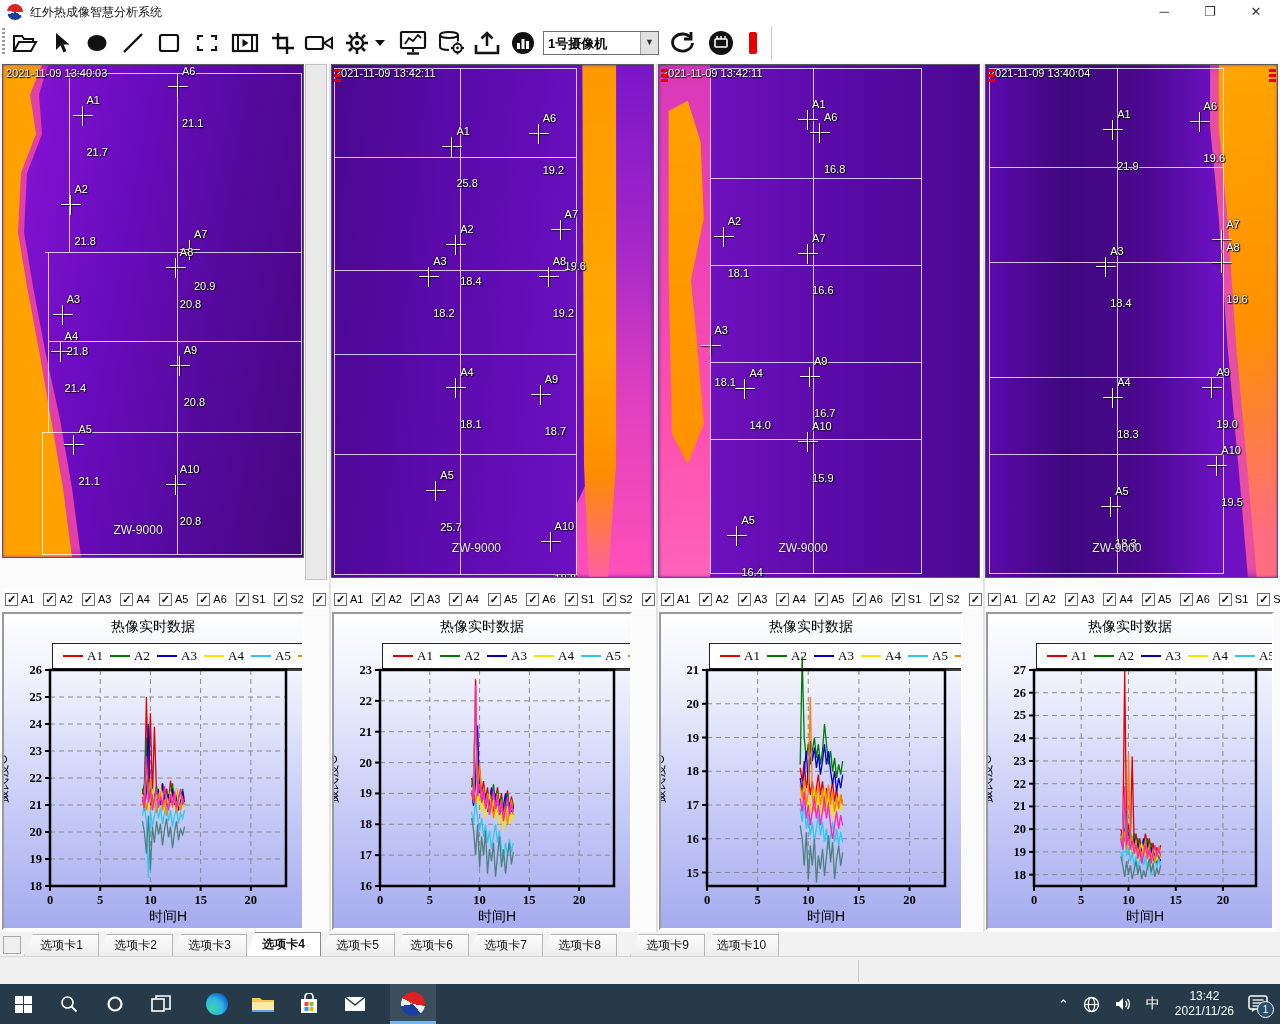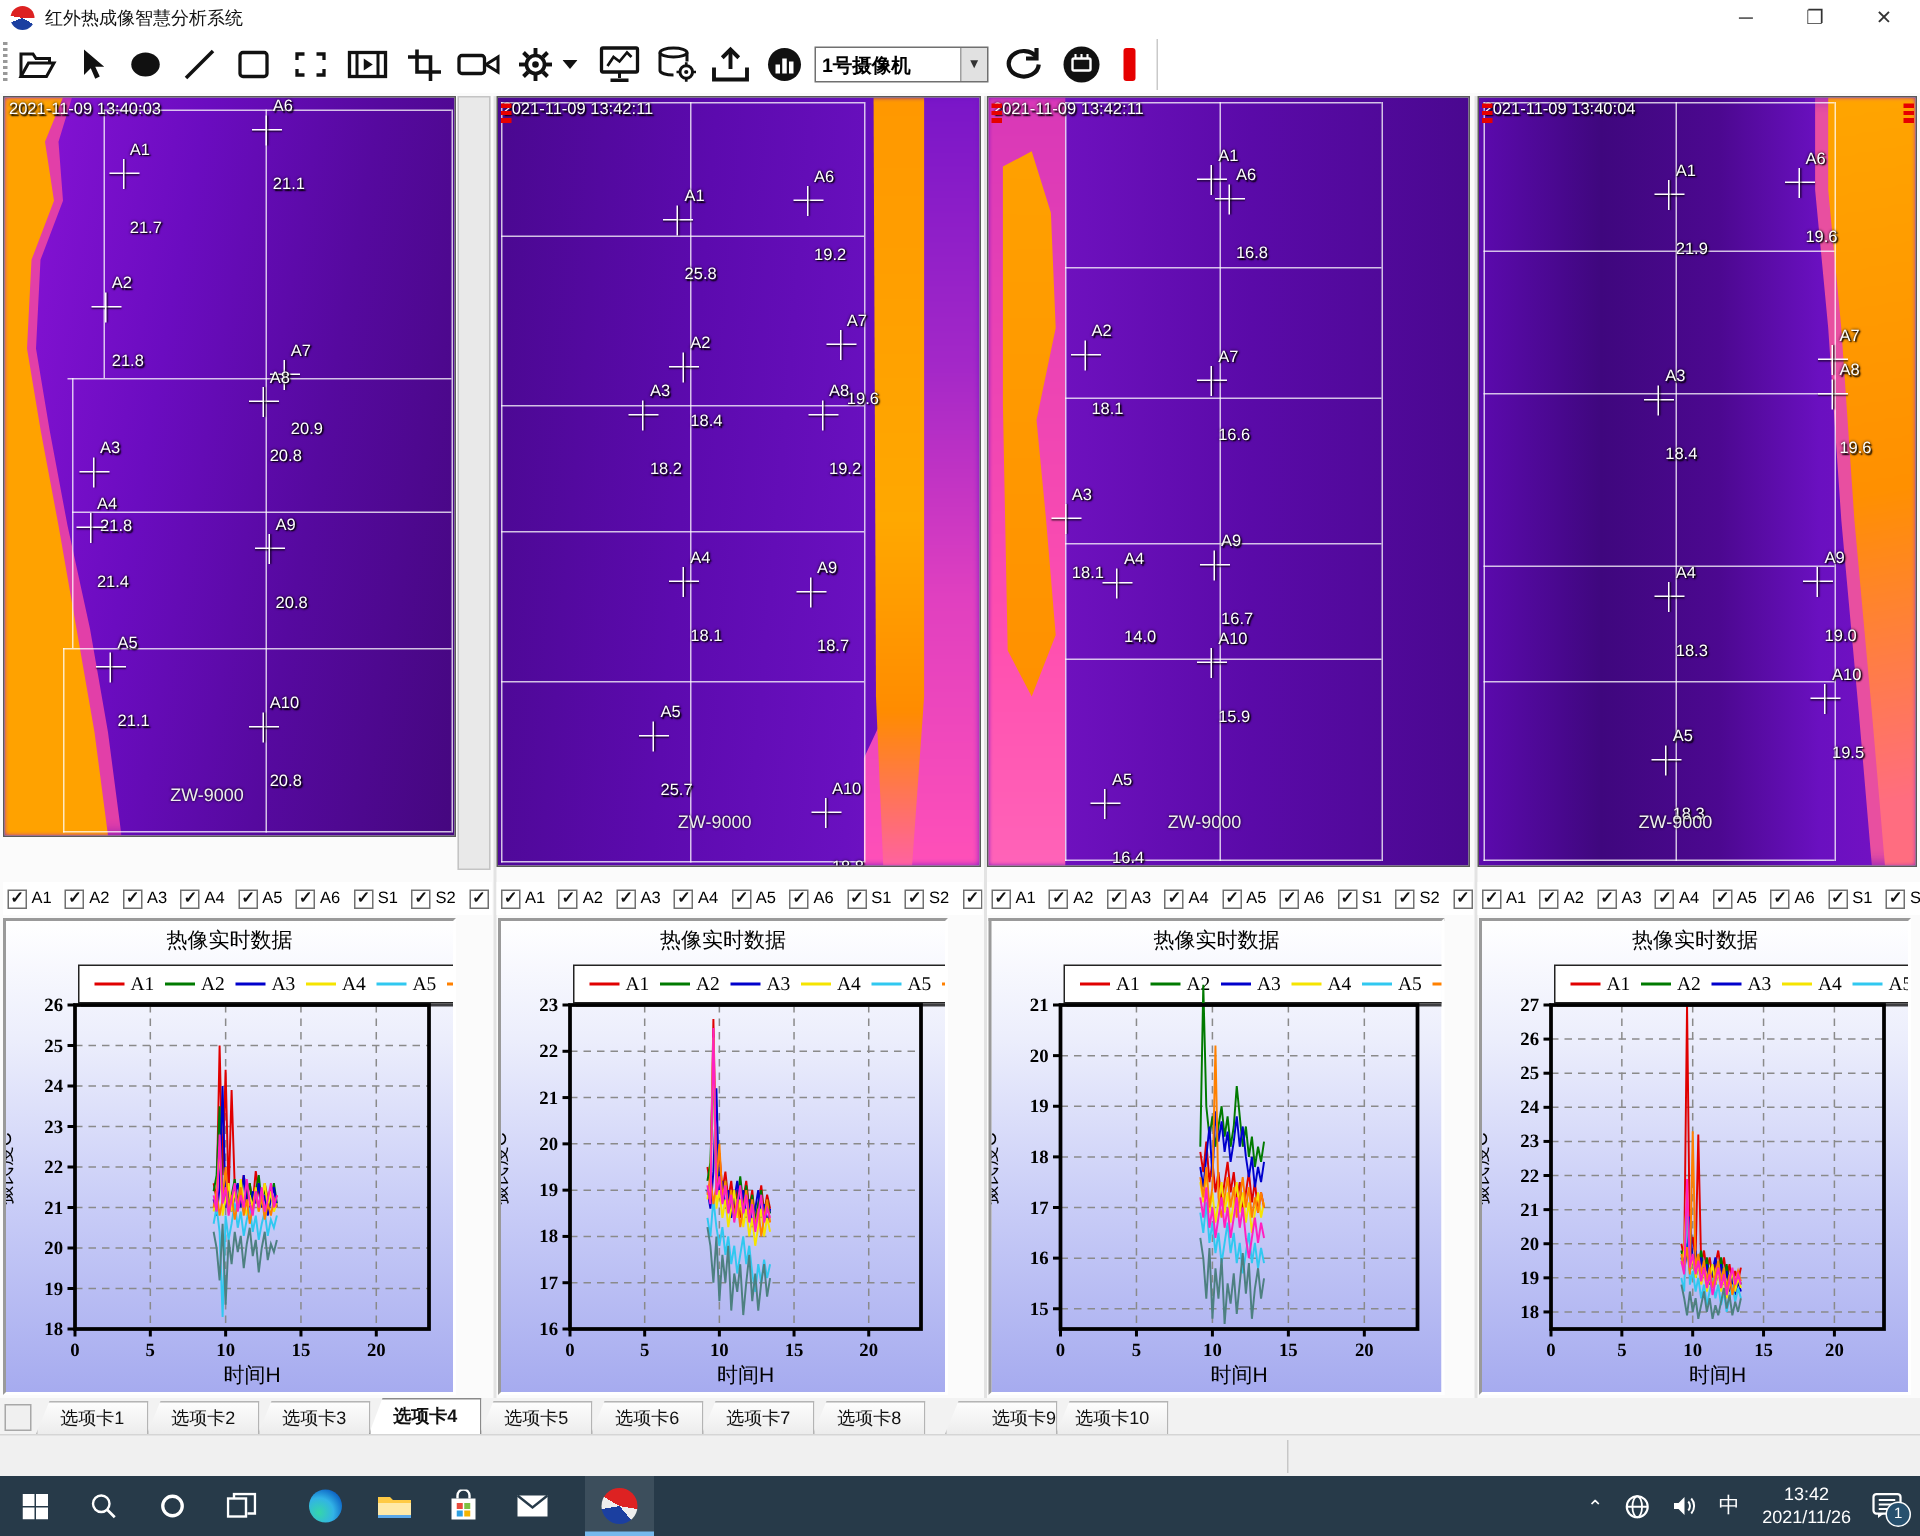--- a/index.html
+++ b/index.html
@@ -1009,21 +1009,21 @@
 <div id="tabbar">
   <div id="tabstub"></div>
 <div class="tab" style="left: 24px; width: 73px;">选项卡1</div>
     <div class="tab" style="left: 98px; width: 73px;">选项卡2</div>
     <div class="tab" style="left: 172px; width: 73px;">选项卡3</div>
     <div class="tab active" style="left: 246px; width: 73px;">选项卡4</div>
     <div class="tab" style="left: 320px; width: 73px;">选项卡5</div>
     <div class="tab" style="left: 394px; width: 73px;">选项卡6</div>
     <div class="tab" style="left: 468px; width: 73px;">选项卡7</div>
     <div class="tab" style="left: 542px; width: 73px;">选项卡8</div>
-    <div class="tab" style="left: 630px; width: 73px; text-align: right;">选项卡9</div>
+    <div class="tab" style="left: 630px; width: 73px;">选项卡9</div>
     <div class="tab" style="left: 704px; width: 73px;">选项卡10</div>
   </div>
 
 <div id="statusbar">
   <div class="sep"></div>
 </div>
 
 <div id="taskbar">
   <div class="tk" style="left:0">
     <svg width="17" height="17" viewBox="0 0 17 17">

